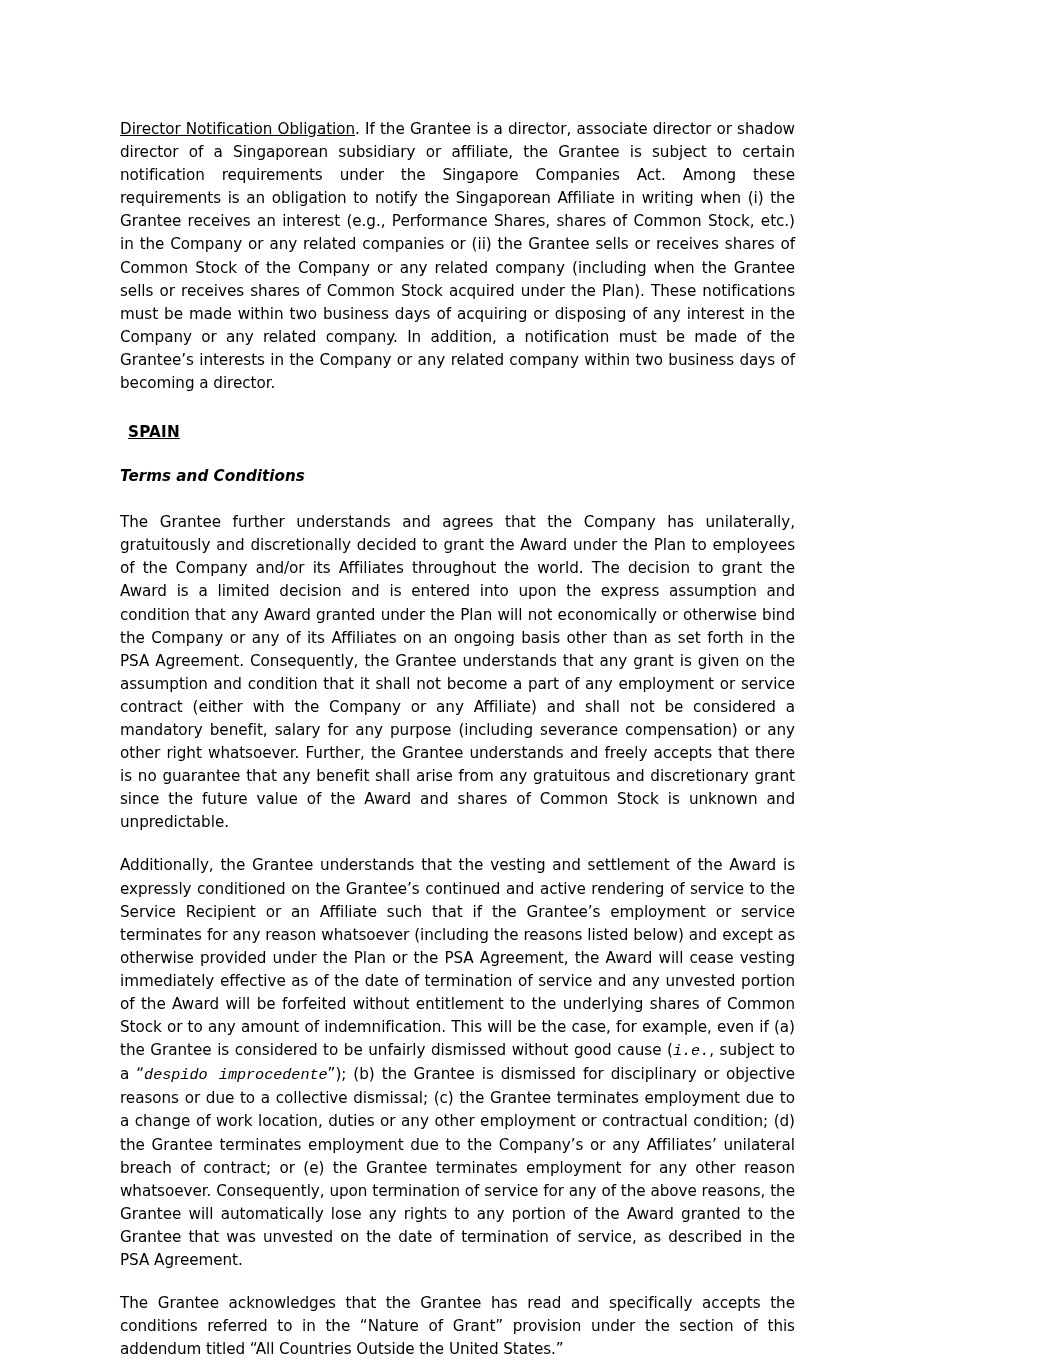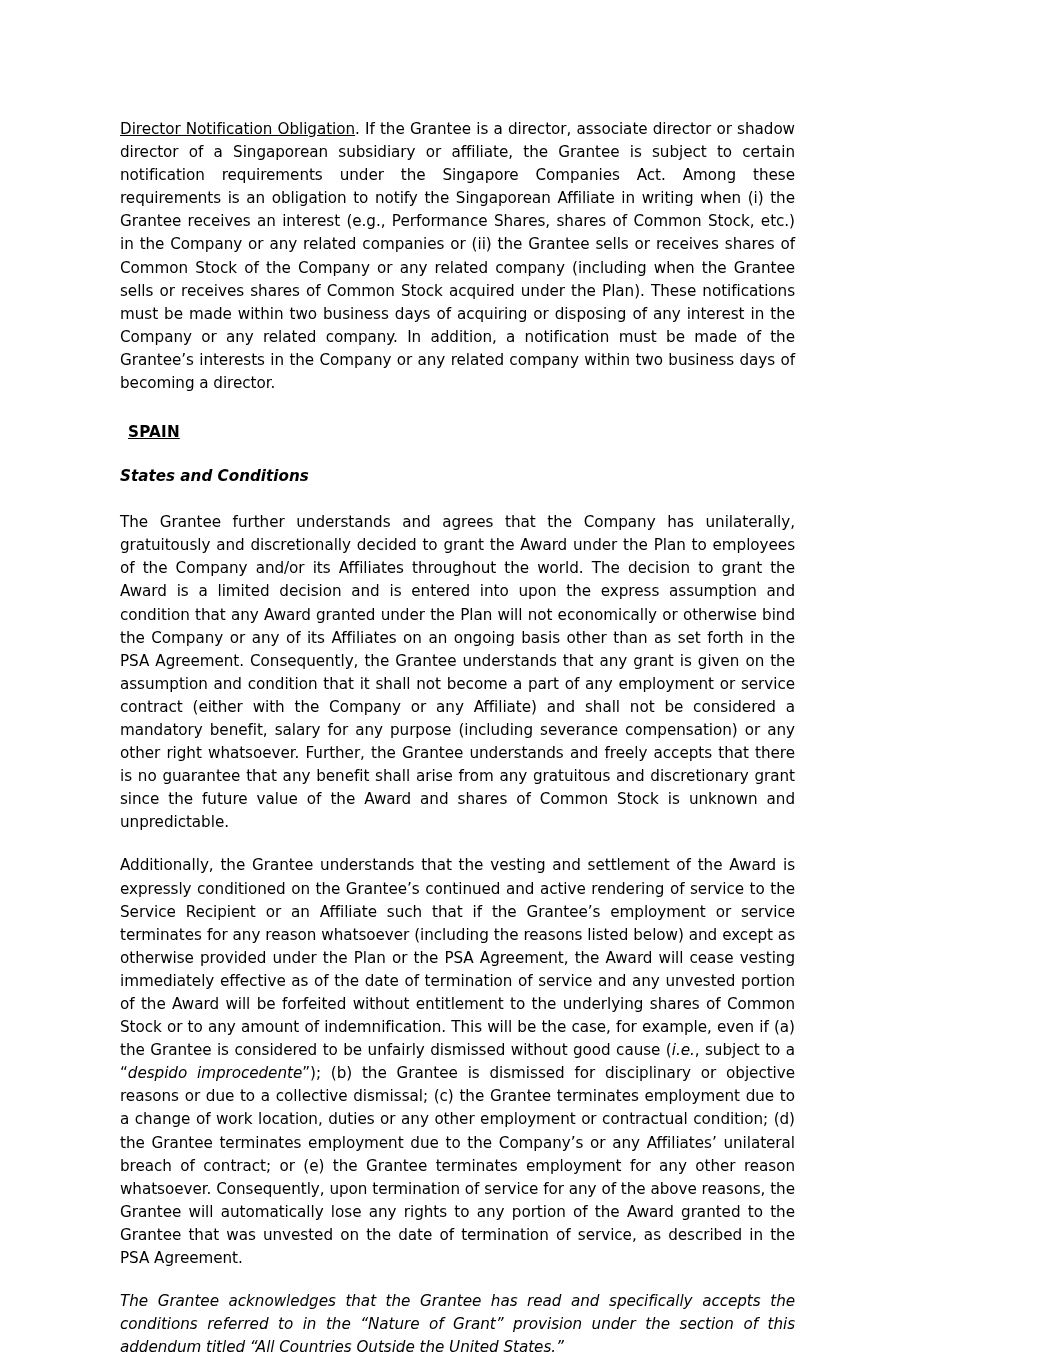--- a/index.html
+++ b/index.html
@@ -22,52 +22,52 @@
   }
   .para {
     font-size: 15.2px;
     line-height: 1.52;
     text-align: justify;
     margin: 0 0 20px 0;
     letter-spacing: -0.05px;
   }
   .para:last-child {
     margin-bottom: 12px;
-    font-style: italic;
   }
   .u {
     text-decoration: underline;
   }
   .heading-country {
     font-size: 15.2px;
     font-weight: bold;
     text-decoration: underline;
     margin: 28px 0 26px 8px;
     letter-spacing: 0.2px;
   }
   .heading-section {
     font-size: 15.2px;
     font-weight: bold;
     font-style: italic;
     margin: 0 0 26px 0;
   }
   .it {
     font-style: italic;
+    font-family: Liberation Mono, monospace;
   }
 </style>
 </head>
 <body>
 
 <div class="page">
 
   <p class="para"><span class="u">Director Notification Obligation</span><span>.  If the Grantee is a director, associate director or shadow director of a Singaporean subsidiary or affiliate, the Grantee is subject to certain notification requirements under the Singapore Companies Act.  Among these requirements is an obligation to notify the Singaporean Affiliate in writing when (i) the Grantee receives an interest (e.g., Performance Shares, shares of Common Stock, etc.) in the Company or any related companies or (ii) the Grantee sells or receives shares of Common Stock of the Company or any related company (including when the Grantee sells or receives shares of Common Stock acquired under the Plan).  These notifications must be made within two business days of acquiring or disposing of any interest in the Company or any related company.  In addition, a notification must be made of the Grantee’s interests in the Company or any related company within two business days of becoming a director.</span></p>
 
   <div class="heading-country">SPAIN</div>
 
-  <div class="heading-section">States and Conditions</div>
+  <div class="heading-section">Terms and Conditions</div>
 
 
 
   <p class="para">The Grantee further understands and agrees that the Company has unilaterally, gratuitously and discretionally decided to grant the Award under the Plan to employees of the Company and/or its Affiliates throughout the world.  The decision to grant the Award is a limited decision and is entered into upon the express assumption and condition that any Award granted under the Plan will not economically or otherwise bind the Company or any of its Affiliates on an ongoing basis other than as set forth in the PSA Agreement.  Consequently, the Grantee understands that any grant is given on the assumption and condition that it shall not become a part of any employment or service contract (either with the Company or any Affiliate) and shall not be considered a mandatory benefit, salary for any purpose (including severance compensation) or any other right whatsoever. Further, the Grantee understands and freely accepts that there is no guarantee that any benefit shall arise from any gratuitous and discretionary grant since the future value of the Award and shares of Common Stock is unknown and unpredictable.</p>
 
   <p class="para"><span>Additionally, the Grantee understands that the vesting and settlement of the Award is expressly conditioned on the Grantee’s continued and active rendering of service to the Service Recipient or an Affiliate such that if the Grantee’s employment or service terminates for any reason whatsoever (including the reasons listed below) and except as otherwise provided under the Plan or the PSA Agreement, the Award will cease vesting immediately effective as of the date of termination of service and any unvested portion of the Award will be forfeited without entitlement to the underlying shares of Common Stock or to any amount of indemnification. This will be the case, for example, even if (a) the Grantee is considered to be unfairly dismissed without good cause (</span><span class="it">i.e.</span><span>, subject to a “</span><span class="it">despido improcedente</span><span>”); (b) the Grantee is dismissed for disciplinary or objective reasons or due to a collective dismissal; (c) the Grantee terminates employment due to a change of work location, duties or any other employment or contractual condition; (d) the Grantee terminates employment due to the Company’s or any Affiliates’ unilateral breach of contract; or (e) the Grantee terminates employment for any other reason whatsoever. Consequently, upon termination of service for any of the above reasons, the Grantee will automatically lose any rights to any portion of the Award granted to the Grantee that was unvested on the date of termination of service, as described in the PSA Agreement.</span></p>
 
   <p class="para">The Grantee acknowledges that the Grantee has read and specifically accepts the conditions referred to in the “Nature of Grant” provision under the section of this addendum titled “All Countries Outside the United States.”</p>
 
 </div>

